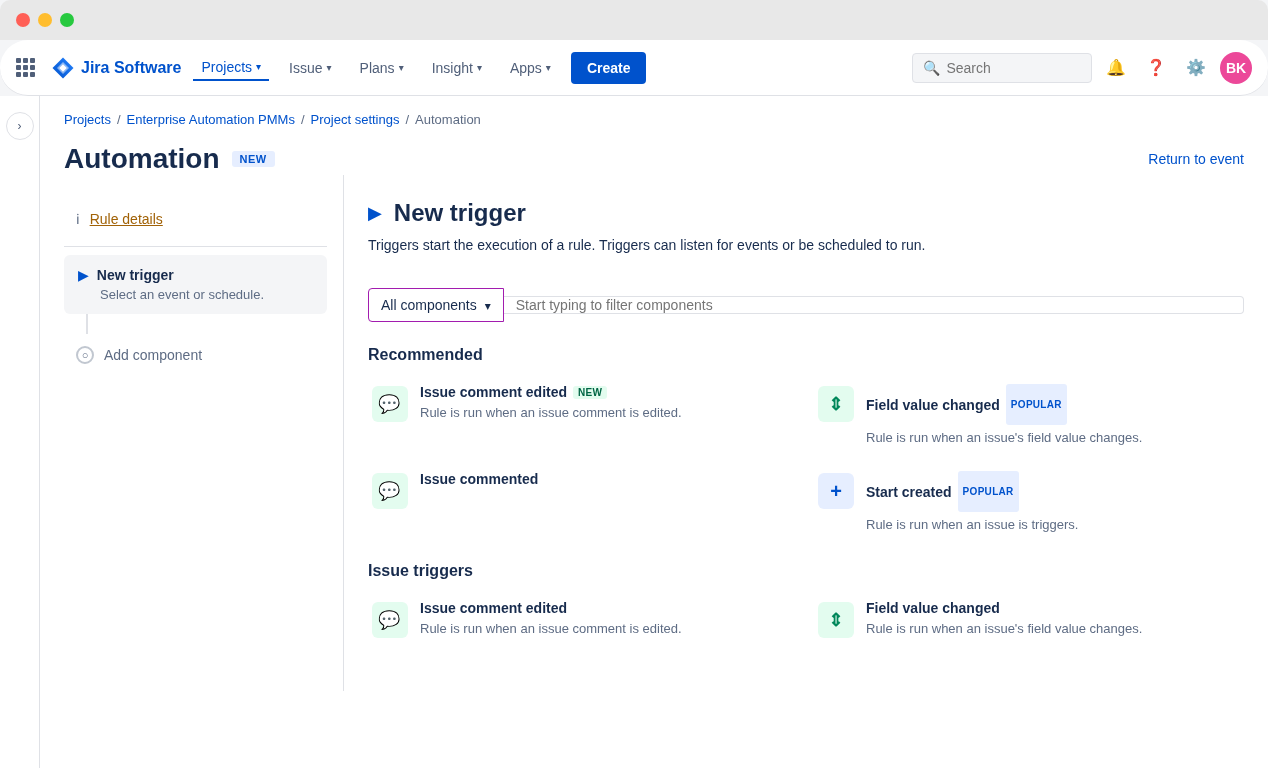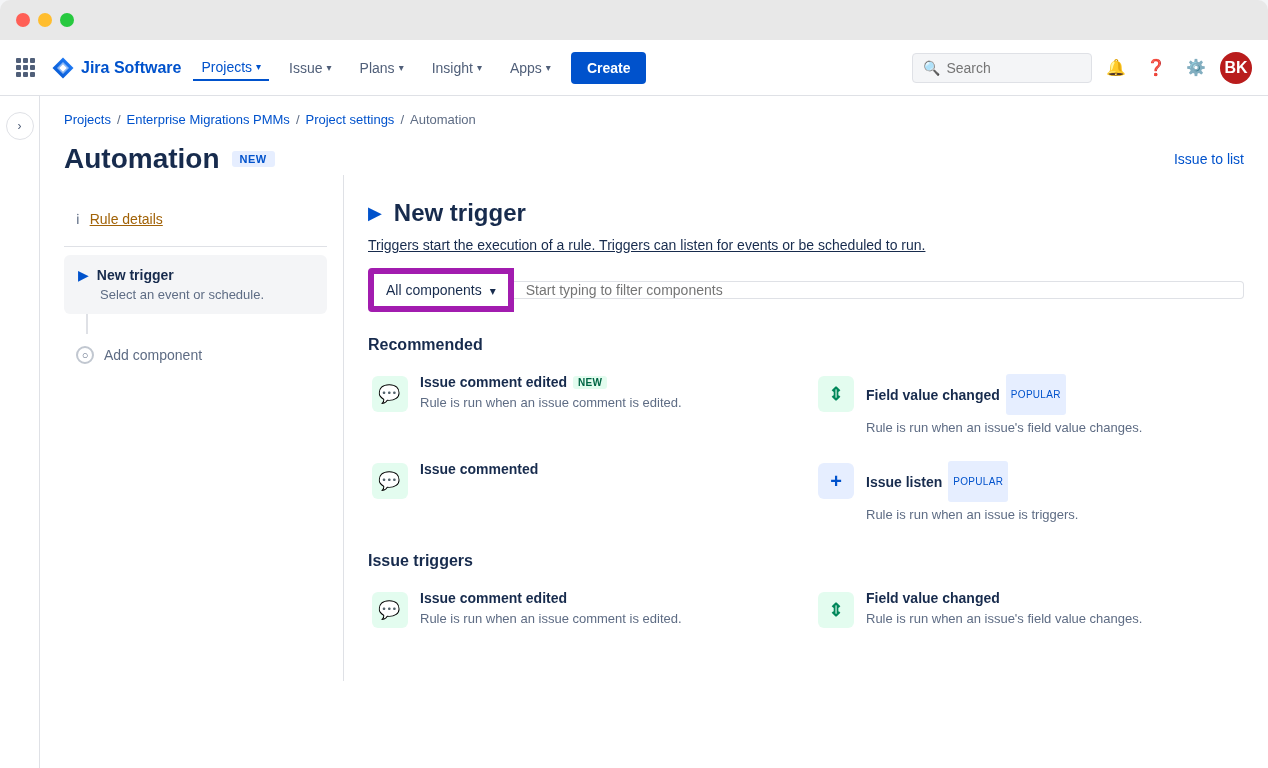--- a/index.html
+++ b/index.html
@@ -6,36 +6,36 @@
     body { font-family: -apple-system, BlinkMacSystemFont, 'Segoe UI', sans-serif; background: #f4f5f7; min-height: 768px; }
 
     
     .window-chrome { background: #e8e8e8; height: 40px; display: flex; align-items: center; padding: 0 16px; gap: 8px; border-radius: 10px 10px 0 0; }
     .dot { width: 14px; height: 14px; border-radius: 50%; }
     .dot-red { background: #ff5f56; }
     .dot-yellow { background: #ffbd2e; }
     .dot-green { background: #27c93f; }
 
     
-    .topnav { background: white; height: 56px; display: flex; align-items: center; padding: 0 16px; gap: 8px; border-bottom: 1px solid #dfe1e6; position: relative; }
+    .topnav { background: white; height: 56px; display: flex; align-items: center; padding: 0 16px; gap: 8px; border-bottom: 1px solid #dfe1e6; position: relative; border-radius: 28px; }
     .topnav-left { display: flex; align-items: center; gap: 12px; flex: 1; }
     .grid-icon { display: grid; grid-template-columns: repeat(3,5px); grid-template-rows: repeat(3,5px); gap: 2px; cursor: pointer; margin-right: 4px; }
     .grid-dot { background: #505f79; border-radius: 1px; }
     .logo { display: flex; align-items: center; gap: 6px; cursor: pointer; }
     .logo-diamond { width: 24px; height: 24px; }
     .logo-text { font-size: 16px; font-weight: 600; color: #0052cc; }
     .nav-item { display: flex; align-items: center; gap: 4px; padding: 4px 8px; font-size: 14px; font-weight: 500; color: #505f79; cursor: pointer; border-radius: 4px; white-space: nowrap; }
     .nav-item.active { color: #0052cc; border-bottom: 2px solid #0052cc; border-radius: 0; }
     .nav-chevron { font-size: 10px; color: inherit; }
     .create-btn { background: #0052cc; color: white; border: none; border-radius: 4px; padding: 8px 16px; font-size: 14px; font-weight: 600; cursor: pointer; white-space: nowrap; }
     .topnav-right { display: flex; align-items: center; gap: 8px; }
     .search-box { display: flex; align-items: center; gap: 6px; background: #f4f5f7; border: 1px solid #dfe1e6; border-radius: 4px; padding: 6px 10px; min-width: 180px; }
     .search-box input { background: none; border: none; outline: none; font-size: 14px; color: #505f79; width: 130px; }
     .icon-btn { width: 32px; height: 32px; border-radius: 50%; display: flex; align-items: center; justify-content: center; cursor: pointer; background: none; border: none; font-size: 16px; color: #505f79; }
-    .avatar { width: 32px; height: 32px; border-radius: 50%; background: #b91c1c; color: white; display: flex; align-items: center; justify-content: center; font-size: 16px; font-weight: 700; cursor: pointer; }
+    .avatar { width: 32px; height: 32px; border-radius: 50%; background: #ec4899; color: white; display: flex; align-items: center; justify-content: center; font-size: 14px; font-weight: 700; cursor: pointer; }
 
     
     .main-layout { display: flex; height: calc(768px - 40px - 56px); }
 
     
     .sidebar-toggle { width: 40px; background: white; border-right: 1px solid #dfe1e6; display: flex; flex-direction: column; align-items: center; padding-top: 16px; }
     .toggle-btn { width: 28px; height: 28px; border-radius: 50%; background: white; border: 1px solid #dfe1e6; display: flex; align-items: center; justify-content: center; cursor: pointer; font-size: 12px; color: #505f79; }
 
     
     .content { flex: 1; overflow-y: auto; background: white; }
@@ -68,38 +68,38 @@
     .trigger-name { font-size: 14px; font-weight: 600; color: #172b4d; }
     .trigger-sub { font-size: 13px; color: #5e6c84; padding-left: 22px; }
     .add-component { display: flex; align-items: center; gap: 10px; padding: 12px; color: #5e6c84; cursor: pointer; font-size: 14px; }
     .add-circle { width: 18px; height: 18px; border-radius: 50%; border: 2px solid #c1c7d0; display: flex; align-items: center; justify-content: center; font-size: 11px; }
 
     
     .right-panel { flex: 1; padding: 24px 0 24px 24px; }
     .panel-title-row { display: flex; align-items: center; gap: 12px; margin-bottom: 8px; }
     .panel-play { color: #0052cc; font-size: 18px; }
     .panel-title { font-size: 24px; font-weight: 700; color: #172b4d; }
-    .panel-desc { font-size: 14px; color: #172b4d; margin-bottom: 12px; line-height: 1.5; text-decoration: underline; }
+    .panel-desc { font-size: 14px; color: #172b4d; margin-bottom: 32px; line-height: 1.5; }
 
     
     .filter-row { display: flex; align-items: center; gap: 0; margin-bottom: 24px; }
-    .filter-select { display: flex; align-items: flex-end; gap: 8px; border: 6px solid #a21caf; border-radius: 4px 0 0 4px; padding: 8px 12px; font-size: 14px; color: #172b4d; background: white; cursor: pointer; white-space: nowrap; }
+    .filter-select { display: flex; align-items: flex-end; gap: 8px; border: 1px solid #a21caf; border-radius: 4px 0 0 4px; padding: 8px 12px; font-size: 14px; color: #172b4d; background: white; cursor: pointer; white-space: nowrap; }
     .filter-input { flex: 1; border: 1px solid #dfe1e6; border-left: none; border-radius: 0 4px 4px 0; padding: 0 12px; font-size: 14px; color: #a5adba; outline: none; }
 
     
     .section-title { font-size: 16px; font-weight: 700; color: #172b4d; margin-bottom: 16px; }
     .cards-grid { display: grid; grid-template-columns: 1fr 1fr; gap: 16px; margin-bottom: 24px; }
     .card { display: flex; align-items: flex-start; gap: 12px; padding: 4px; cursor: pointer; }
     .card-icon-wrap { width: 36px; height: 36px; border-radius: 6px; background: #e3fcef; display: flex; align-items: center; justify-content: center; flex-shrink: 0; margin-top: 2px; }
     .card-icon-wrap.blue { background: #e6eeff; }
     .card-content { flex: 1; }
     .card-title { font-size: 14px; font-weight: 700; color: #172b4d; margin-bottom: 4px; display: flex; align-items: center; gap: 6px; flex-wrap: wrap; }
     .card-desc { font-size: 13px; color: #5e6c84; line-height: 1.4; }
     .badge-new { background: #e3fcef; color: #006644; font-size: 10px; font-weight: 700; padding: 1px 5px; border-radius: 3px; letter-spacing: 0.3px; }
-    .badge-popular { background: #e6eeff; color: #0052cc; font-size: 10px; font-weight: 400; padding: 15px 5px; border-radius: 3px; letter-spacing: 0.3px; }
+    .badge-popular { background: #e6eeff; color: #0052cc; font-size: 10px; font-weight: 700; padding: 15px 5px; border-radius: 3px; letter-spacing: 0.3px; }
   </style>
 </head>
 <body>
 
 <div class="window-chrome">
   <div class="dot dot-red"></div>
   <div class="dot dot-yellow"></div>
   <div class="dot dot-green"></div>
 </div>
 
@@ -173,33 +173,33 @@
 
   <div class="sidebar-toggle">
     <div class="toggle-btn">›</div>
   </div>
 
   <div class="content">
 
     <div class="breadcrumb">
       <a>Projects</a>
       <span class="breadcrumb-sep">/</span>
-      <a>Enterprise Migrations PMMs</a>
+      <a>Enterprise Automation PMMs</a>
       <span class="breadcrumb-sep">/</span>
       <a>Project settings</a>
       <span class="breadcrumb-sep">/</span>
       <span>Automation</span>
     </div>
 
     <div class="automation-header">
       <div class="automation-title-row">
         <h1 class="automation-title">Automation</h1>
         <span class="new-badge">NEW</span>
       </div>
-      <a class="return-link">Issue to list</a>
+      <a class="return-link">Return to event</a>
     </div>
 
     <div class="two-col">
 
       <div class="left-panel">
 
         <div class="step-item inactive">
           <span class="step-icon">ℹ</span>
           <span class="step-label">Rule details</span>
         </div>
@@ -275,21 +275,21 @@
               </div>
             </div>
           </div>
 
           <div class="card">
             <div class="card-icon-wrap blue" style="background:#e6eeff;">
               <span style="font-size:20px;color:#0052cc;font-weight:bold;">+</span>
             </div>
             <div class="card-content">
               <div class="card-title">
-                <span>Issue listen</span>
+                <span>Start created</span>
                 <span class="badge-popular">POPULAR</span>
               </div>
               <div class="card-desc">Rule is run when an issue is triggers.</div>
             </div>
           </div>
 
         </div>
 
         <div class="section-title">Issue triggers</div>
         <div class="cards-grid">

